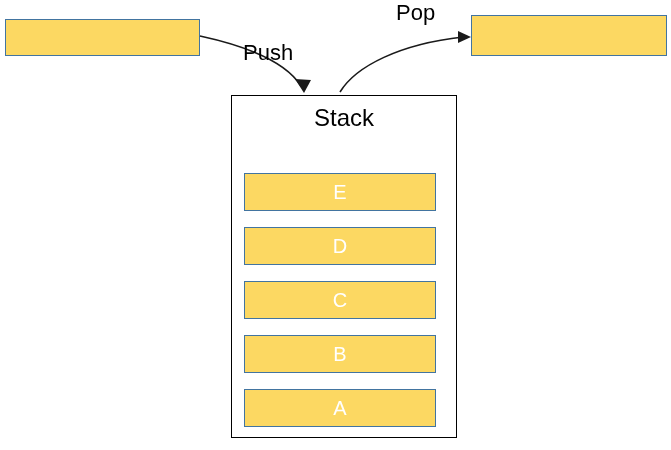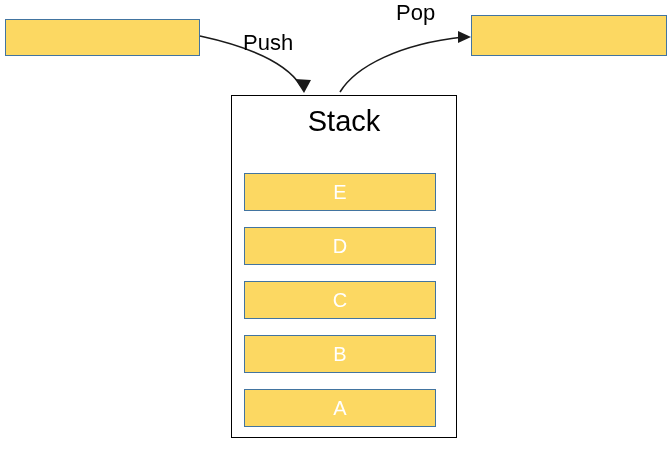--- a/index.html
+++ b/index.html
@@ -44,21 +44,21 @@
     border: 1.6px solid #000000;
     box-sizing: border-box;
     background: #ffffff;
   }
   #stack-title {
     position: absolute;
     left: 0;
     top: 8px;
     width: 100%;
     text-align: center;
-    font-size: 29px;
+    font-size: 24px;
     color: #000000;
     line-height: 1.2;
   }
   .stack-cell {
     position: absolute;
     left: 12px;
     width: 192px;
     height: 38px;
     background: #FCD862;
     border: 1px solid #4274A0;
@@ -78,21 +78,21 @@
     height: 450px;
     pointer-events: none;
   }
   .arrow-label {
     position: absolute;
     font-size: 22px;
     color: #000000;
     white-space: nowrap;
     line-height: 1.2;
   }
-  #push-label { left: 243px; top: 30px; }
+  #push-label { left: 243px; top: 40px; }
   #pop-label  { left: 396px; top: 0; }
 </style>
 </head>
 <body>
 
 <div id="canvas">
 
   <div class="yellow-box" id="input-box"></div>
 
   <div class="yellow-box" id="output-box"></div>

